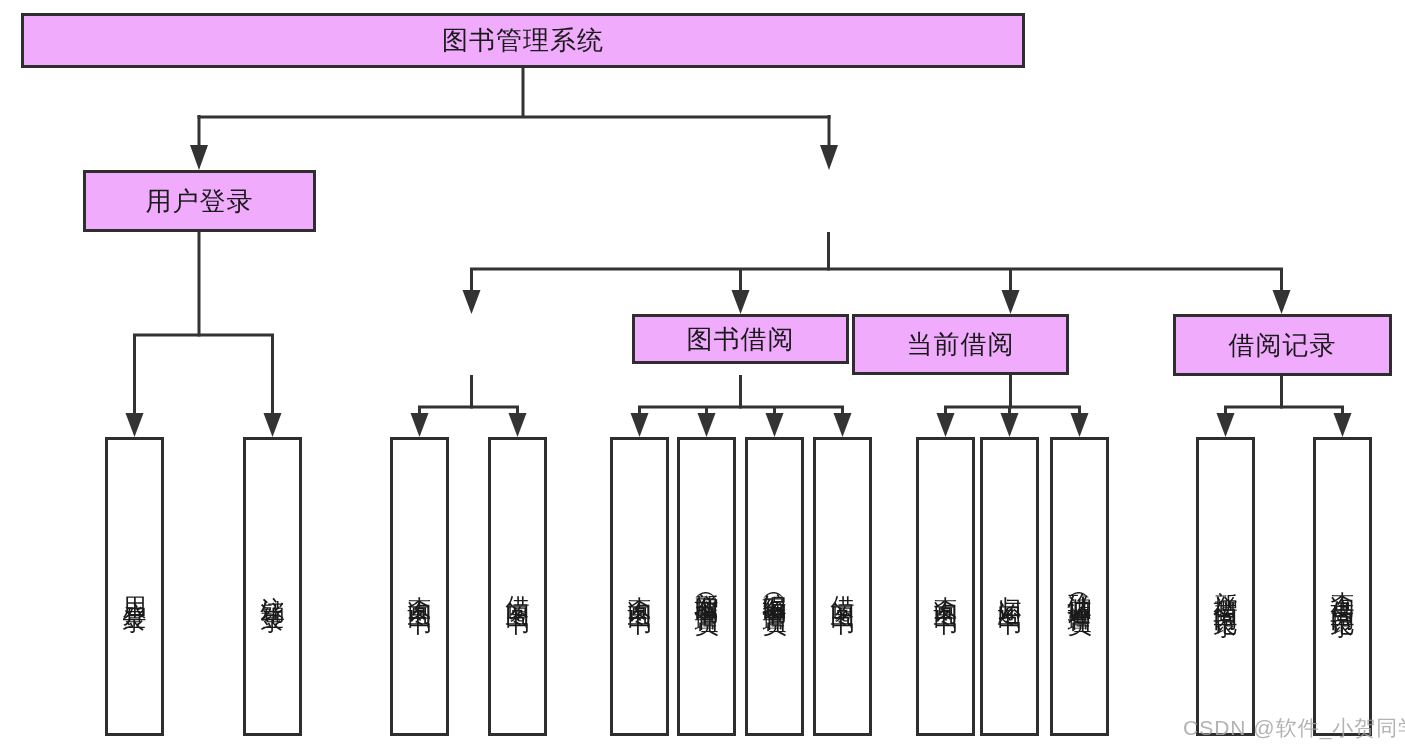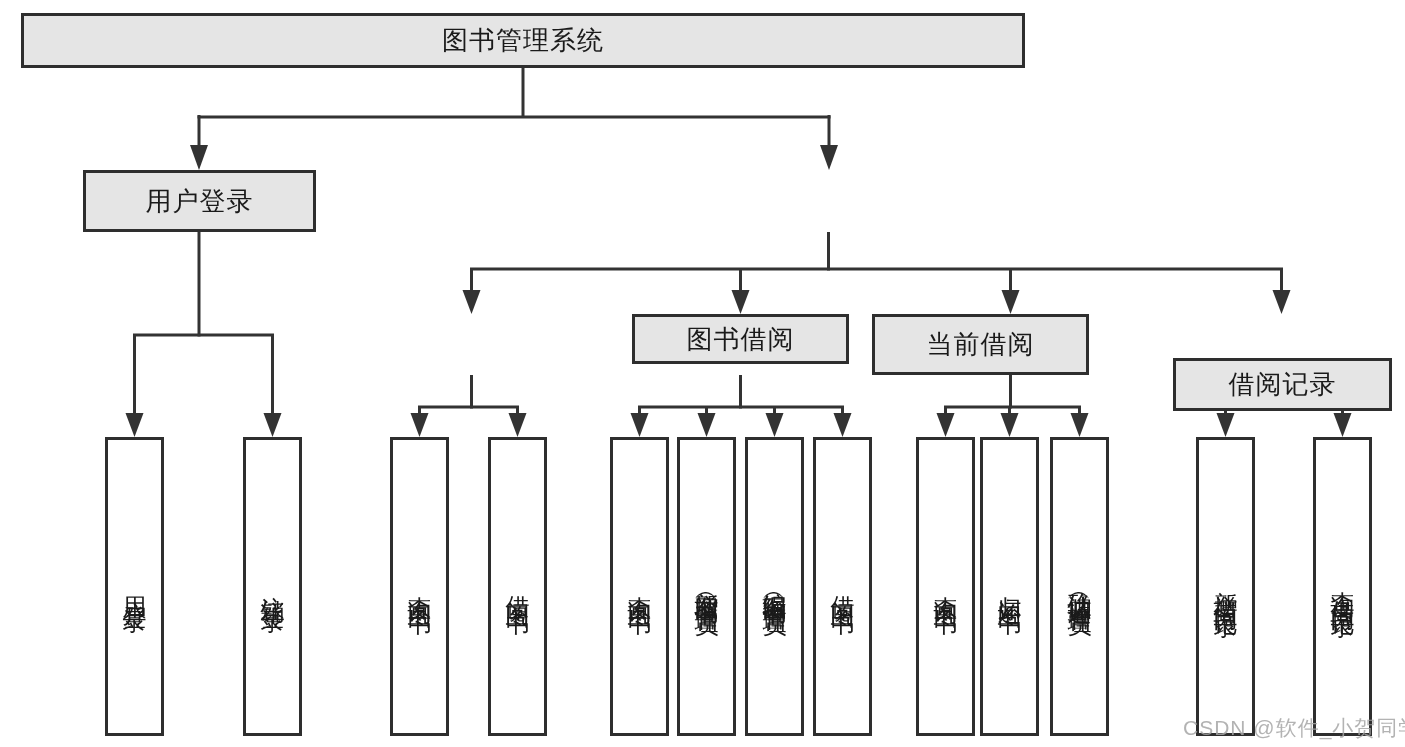--- a/index.html
+++ b/index.html
@@ -2,21 +2,21 @@
 <html><head>
 <meta charset="utf-8">
 <style>
   html,body{margin:0;padding:0;background:#ffffff;}
   body{font-family:"Liberation Sans","DejaVu Sans",sans-serif;}
   .canvas{
     position:relative;width:1405px;height:747px;background:#ffffff;overflow:hidden;
   }
   .wires{position:absolute;left:0;top:0;width:1405px;height:747px;}
   .node{
-    position:absolute;box-sizing:border-box;border:3px solid #2e2e2e;background:#e5e5e5;
+    position:absolute;box-sizing:border-box;border:3px solid #2e2e2e;background:#f0abfc;
     display:flex;align-items:center;justify-content:center;
     color:#1a1a1a;font-size:26px;letter-spacing:1px;white-space:nowrap;text-align:right;
   }
   .leaf{
     position:absolute;box-sizing:border-box;border:3px solid #2e2e2e;background:#ffffff;
     width:59px;height:299px;top:437px;
     display:flex;align-items:center;justify-content:center;
   }
   .leaf .vtext{
     writing-mode:vertical-rl;text-orientation:mixed;
@@ -107,24 +107,24 @@
     <span>图书管理系统</span>
   </div>
 
   <div class="node" style="left:83px;top:170px;width:233px;height:62px;">
     <span>用户登录</span>
   </div>
 
   <div class="node" style="left:632px;top:314px;width:217px;height:50px;">
     <span>图书借阅</span>
   </div>
-  <div class="node" style="left:872px;top:314px;width:217px;height:61px;">
+  <div class="node" style="left:852px;top:314px;width:217px;height:61px;">
     <span>当前借阅</span>
   </div>
-  <div class="node" style="left:1173px;top:314px;width:219px;height:53px;margin-top:44px;">
+  <div class="node" style="left:1173px;top:314px;width:219px;height:62px;">
     <span>借阅记录</span>
   </div>
 
   <div class="leaf" style="left:105px;">
     <span class="vtext">用户登录</span>
   </div>
   <div class="leaf" style="left:243px;">
     <span class="vtext">注销登录</span>
   </div>
 

